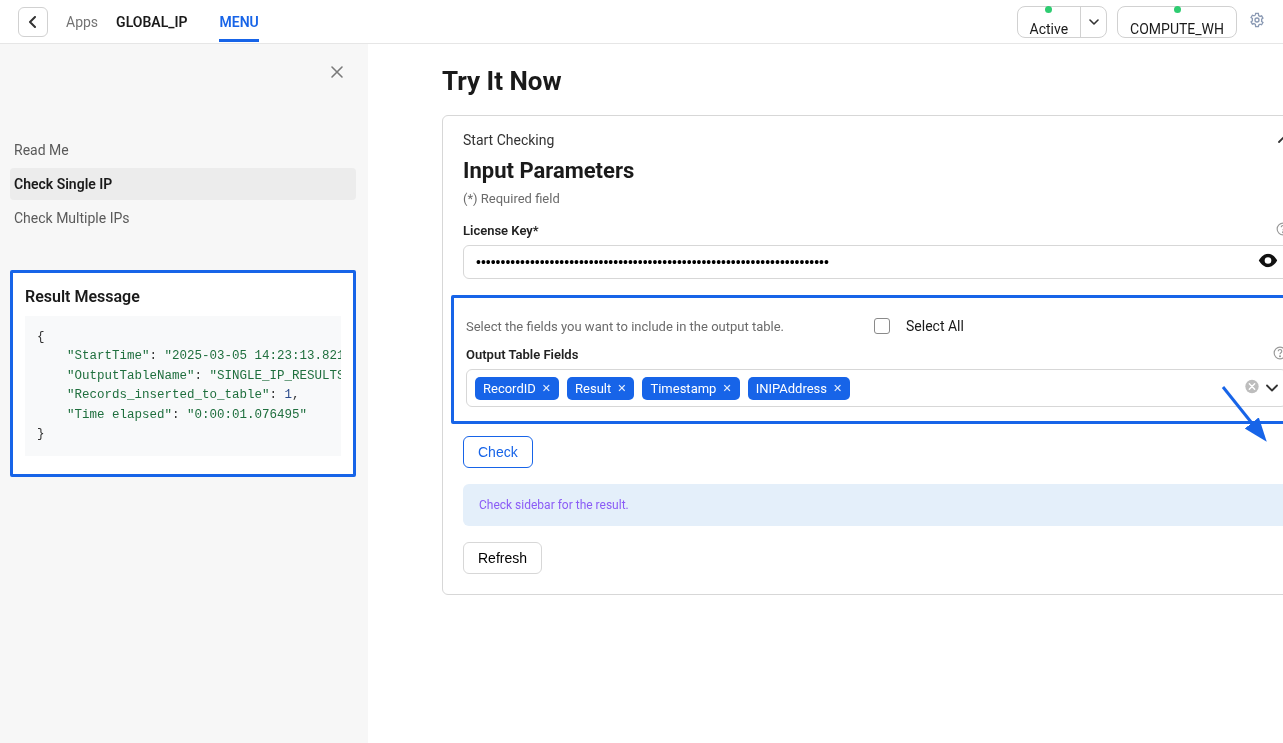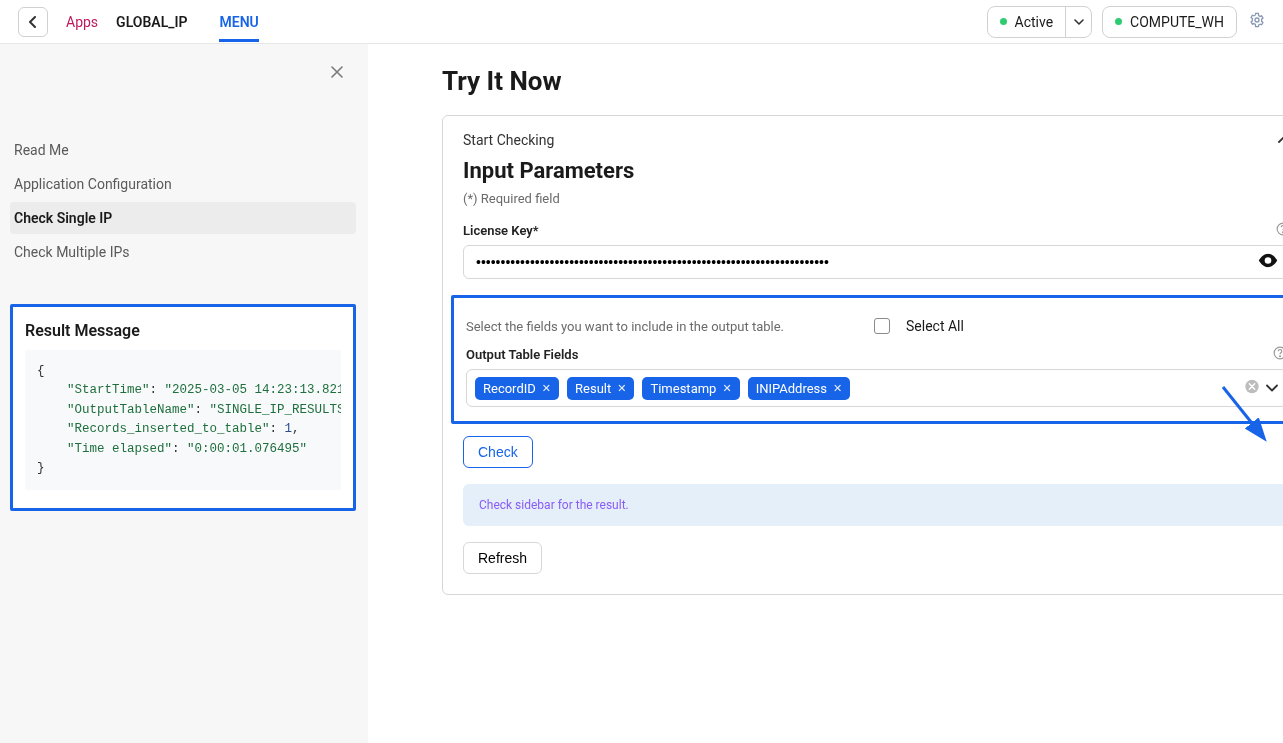--- a/index.html
+++ b/index.html
@@ -1,25 +1,25 @@
 <!DOCTYPE html>
 <html><head>
 <meta charset="utf-8">
 <style>
 * { box-sizing: border-box; margin: 0; padding: 0; }
 body { font-family: -apple-system, BlinkMacSystemFont, "Segoe UI", Roboto, Helvetica, Arial, sans-serif; font-size: 14px; color: #1a1a1a; background: #fff; }
 .header { display: flex; align-items: center; padding: 8px 18px; border-bottom: 1px solid #e6e6e6; height: 44px; }
 .back-btn { width: 30px; height: 30px; border: 1px solid #d1d1d1; border-radius: 6px; background: #fff; display: flex; align-items: center; justify-content: center; cursor: pointer; }
-.breadcrumb-item { margin-left: 18px; color: #be185d; cursor: pointer; }
+.breadcrumb-item { margin-left: 18px; color: #737373; cursor: pointer; }
 .breadcrumb-item.bold { color: #1a1a1a; font-weight: 600; }
 .tab-active { margin-left: 32px; color: #1764e8; font-weight: 600; position: relative; cursor: pointer; padding-bottom: 12px; top: 6px; }
 .tab-active::after { content: ""; position: absolute; left: 0; right: 0; bottom: 0; height: 3px; background: #1764e8; }
 .header-spacer { flex: 1; }
 .header-pill { display: flex; align-items: center; border: 1px solid #d1d1d1; border-radius: 8px; height: 32px; background: #fff; margin-left: 10px; }
-.pill-main { padding: 0 12px; display: flex; align-items: center; gap: 8px; cursor: pointer; }
+.pill-main { padding: 0 12px; display: flex; align-items: center; gap: 8px; cursor: pointer; flex-direction: column; }
 .pill-caret { border-left: 1px solid #d1d1d1; height: 100%; width: 26px; display: flex; align-items: center; justify-content: center; cursor: pointer; }
 .status-dot { width: 7px; height: 7px; border-radius: 50%; background: #2ecc71; display: inline-block; }
 .gear-btn { margin-left: 12px; color: #888; cursor: pointer; }
 .layout { display: flex; min-height: calc(743px - 44px); }
 .sidebar { width: 368px; background: #f7f7f7; padding: 20px 12px 20px 10px; position: relative; }
 .close-x { position: absolute; top: 20px; right: 24px; color: #7a7a7a; cursor: pointer; font-size: 16px; }
 .sidebar-list { margin-top: 70px; }
 .sidebar-item { padding: 8px 4px; color: #5a5a5a; cursor: pointer; border-radius: 4px; margin-bottom: 2px; }
 .sidebar-item.active { background: #ececec; color: #1a1a1a; font-weight: 600; }
 .result-box { margin-top: 36px; border: 3px solid #1764e8; background: #fff; padding: 14px 12px 18px 12px; border-radius: 2px; }
@@ -97,21 +97,20 @@
 
 <div class="layout">
   <div class="sidebar">
     <span class="close-x">
       <svg width="14" height="14" viewBox="0 0 14 14">
           <path d="M2 2 L12 12 M12 2 L2 12" stroke="#7a7a7a" stroke-width="1.6" stroke-linecap="round"></path>
         </svg>
     </span>
     <div class="sidebar-list">
       <div class="sidebar-item">Read Me</div>
-      <div class="sidebar-item">Application Configuration</div>
       <div class="sidebar-item active">Check Single IP</div>
       <div class="sidebar-item">Check Multiple IPs</div>
     </div>
 
     <div class="result-box">
       <div class="result-title">Result Message</div>
       <div class="code-block" id="result-json-block"><span class="jp">{</span>
     <span class="jk">"StartTime"</span><span class="jp">:</span> <span class="js">"2025-03-05 14:23:13.821560"</span>
     <span class="jk">"OutputTableName"</span><span class="jp">:</span> <span class="js">"SINGLE_IP_RESULTS_DEFAU"</span>
     <span class="jk">"Records_inserted_to_table"</span><span class="jp">:</span> <span class="jn">1</span><span class="jp">,</span>

